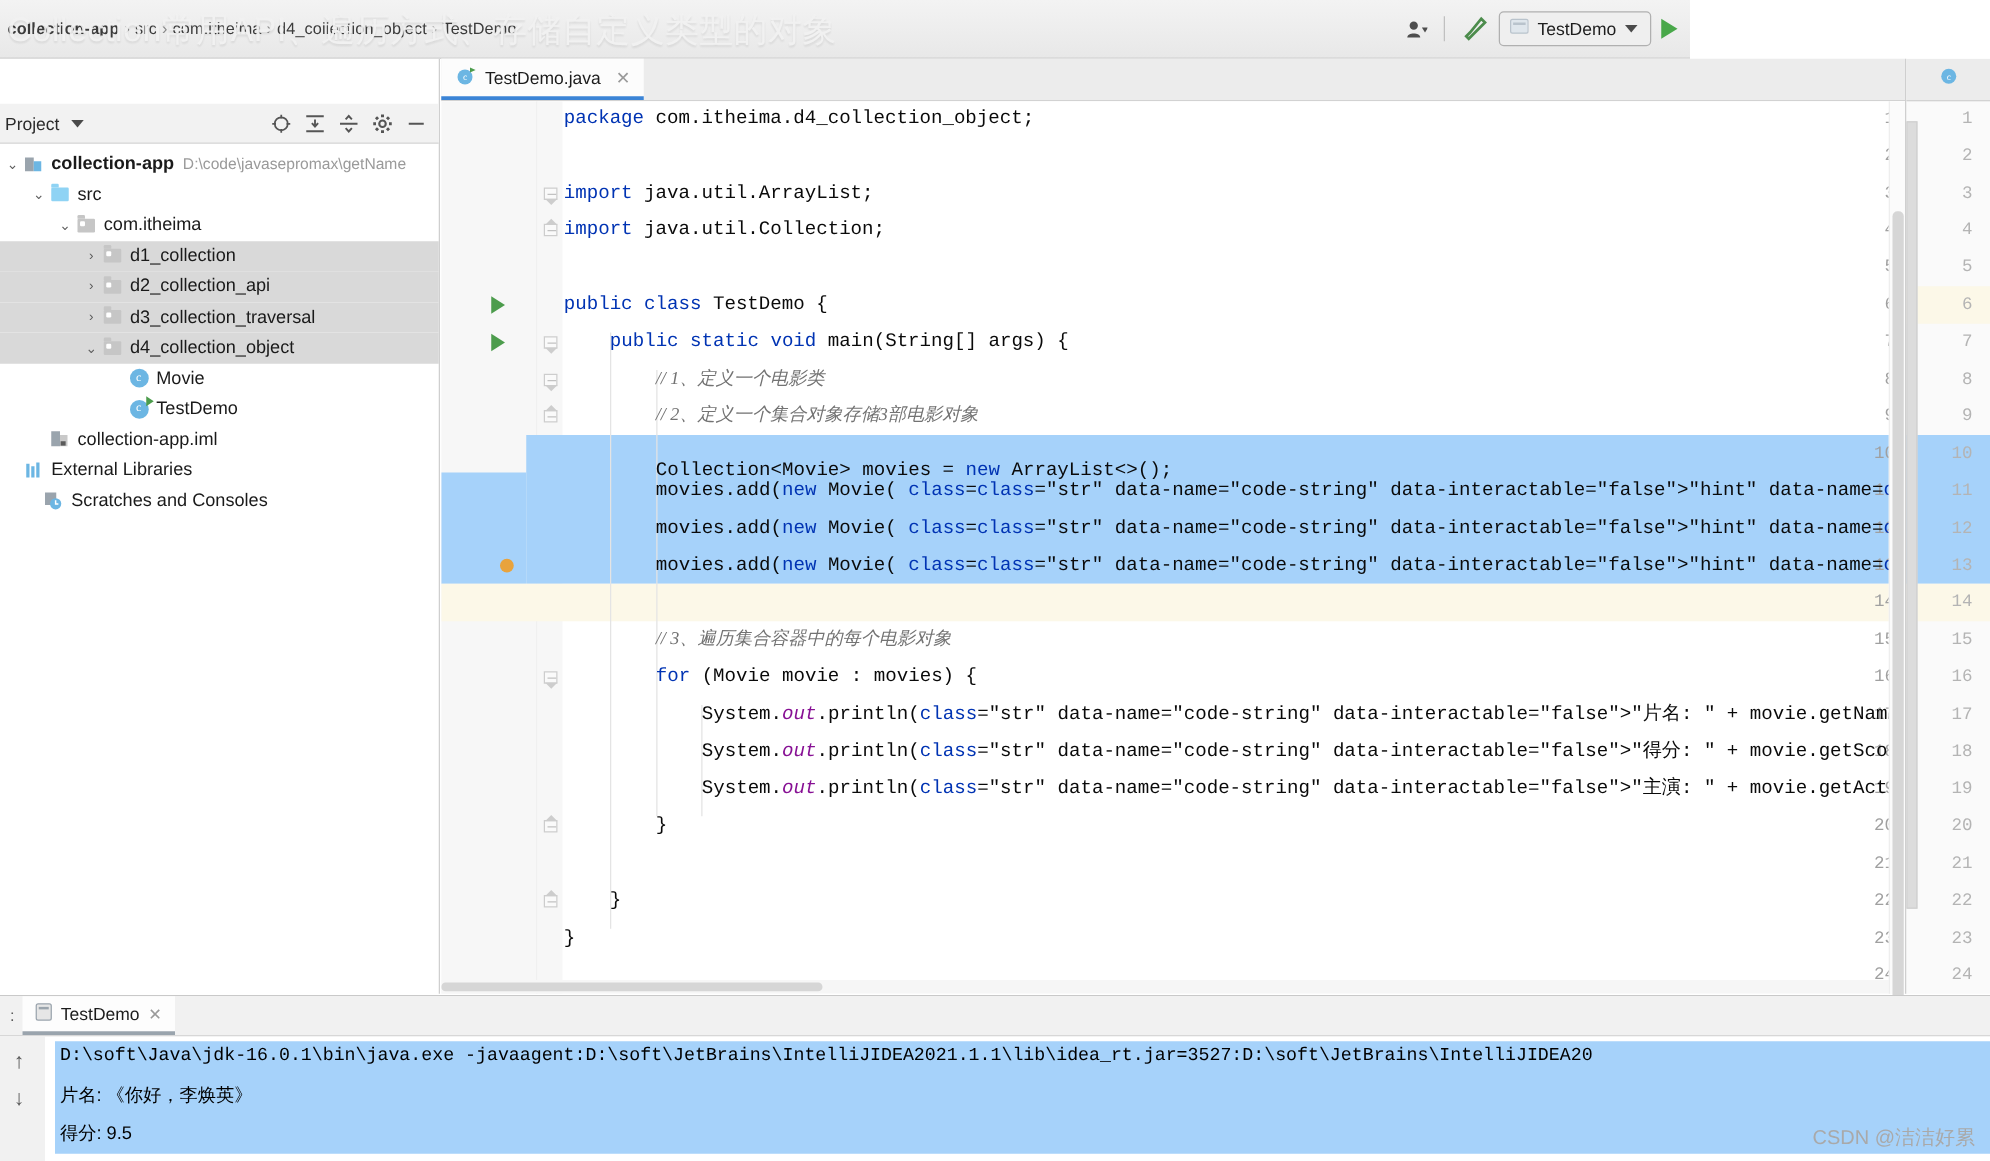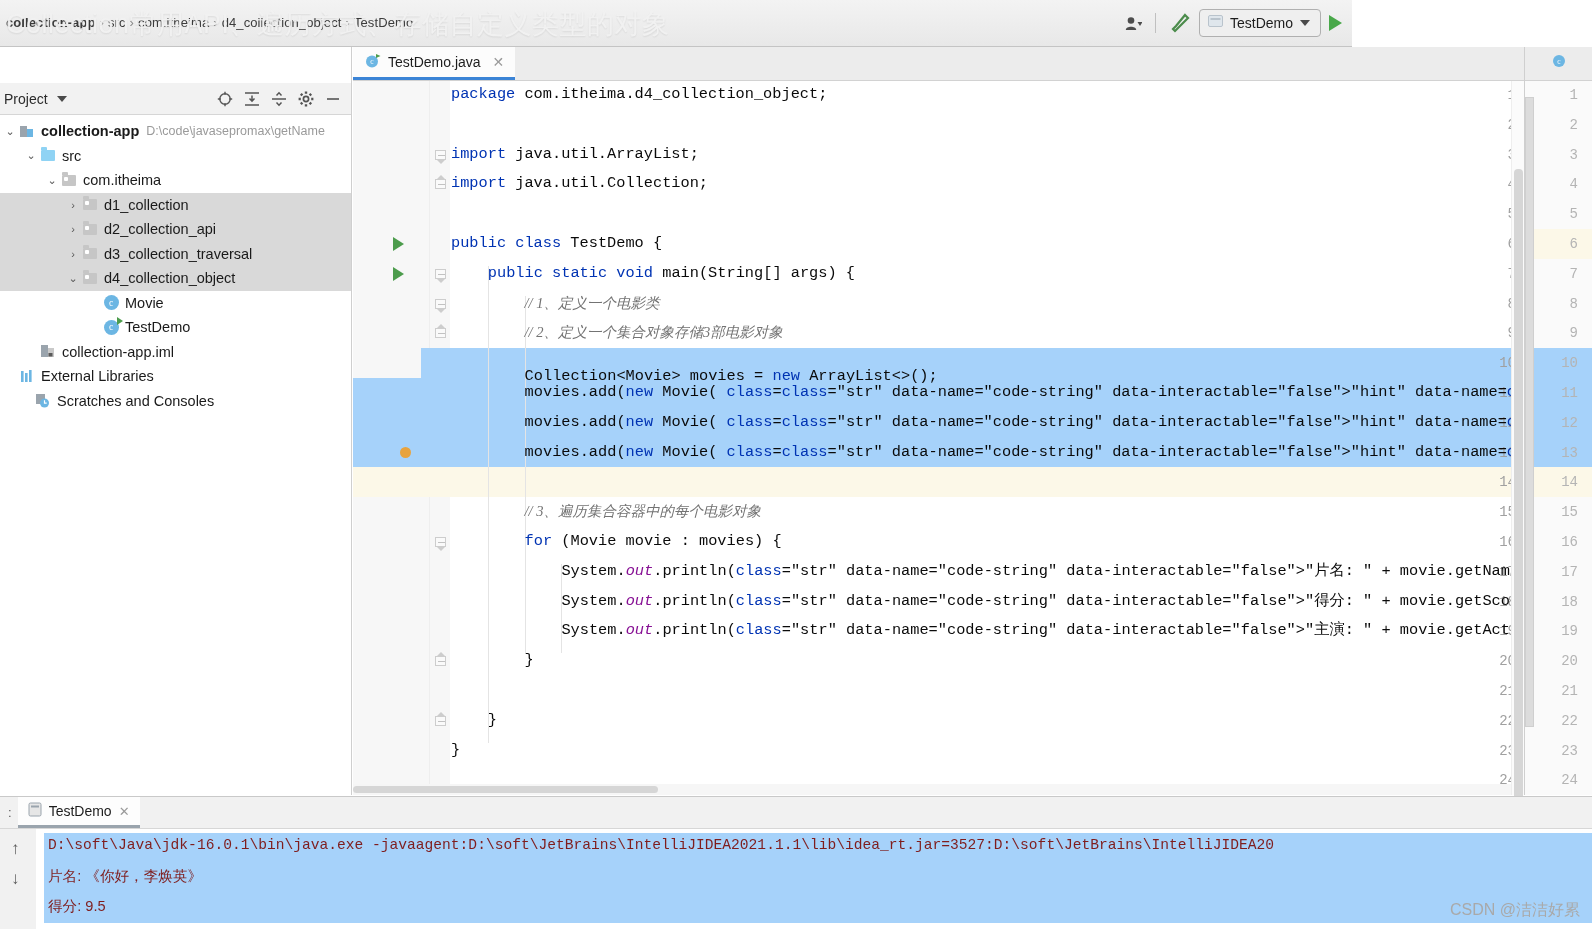--- a/index.html
+++ b/index.html
@@ -110,21 +110,21 @@
   .runpanel { position:absolute; left:0; top:796px; width:1592px; height:133px;
     background:#ffffff; border-top:1px solid #c9c9c9; }
   .run-tabbar { height:32px; background:#f1f1f1; border-bottom:1px solid #d7d7d7; display:flex; align-items:center; }
   .run-colon { font-size:13px; color:#5a5a5a; padding:0 6px 0 8px; }
   .run-tab { height:31px; display:flex; align-items:center; gap:7px; padding:0 10px;
     background:#fdfdfd; border-bottom:3px solid #9aa4ad; font-size:14px; color:#1c1c1c; }
   .run-side { position:absolute; left:0; top:32px; width:36px; height:101px; background:#f1f1f1; }
   .arrw { position:absolute; left:11px; color:#5c5c5c; font-size:17px; }
   .console { position:absolute; left:36px; top:32px; right:0; bottom:0; overflow:hidden;
     font-family:"Liberation Mono","DejaVu Sans Mono",monospace; font-size:14.6px; }
-  .cline { position:absolute; left:12px; white-space:pre; color:#7f1d1d; }
+  .cline { position:absolute; left:12px; white-space:pre; color:#000000; }
   .csel { position:absolute; left:8px; background:#a6d2fa; }
   .cn-cjk { font-family:"Liberation Sans",sans-serif; }
 
   
   .wm { position:absolute; right:12px; bottom:8px; font-size:16px; color:#a9a9a9;
     font-family:"Liberation Sans",sans-serif; }
   .overlay { position:absolute; left:6px; top:6px; font-size:27px; color:#f2f2f2;
     opacity:.92; white-space:nowrap; letter-spacing:.5px; pointer-events:none;
     text-shadow:0 1px 2px rgba(0,0,0,.10); }
 </style>

